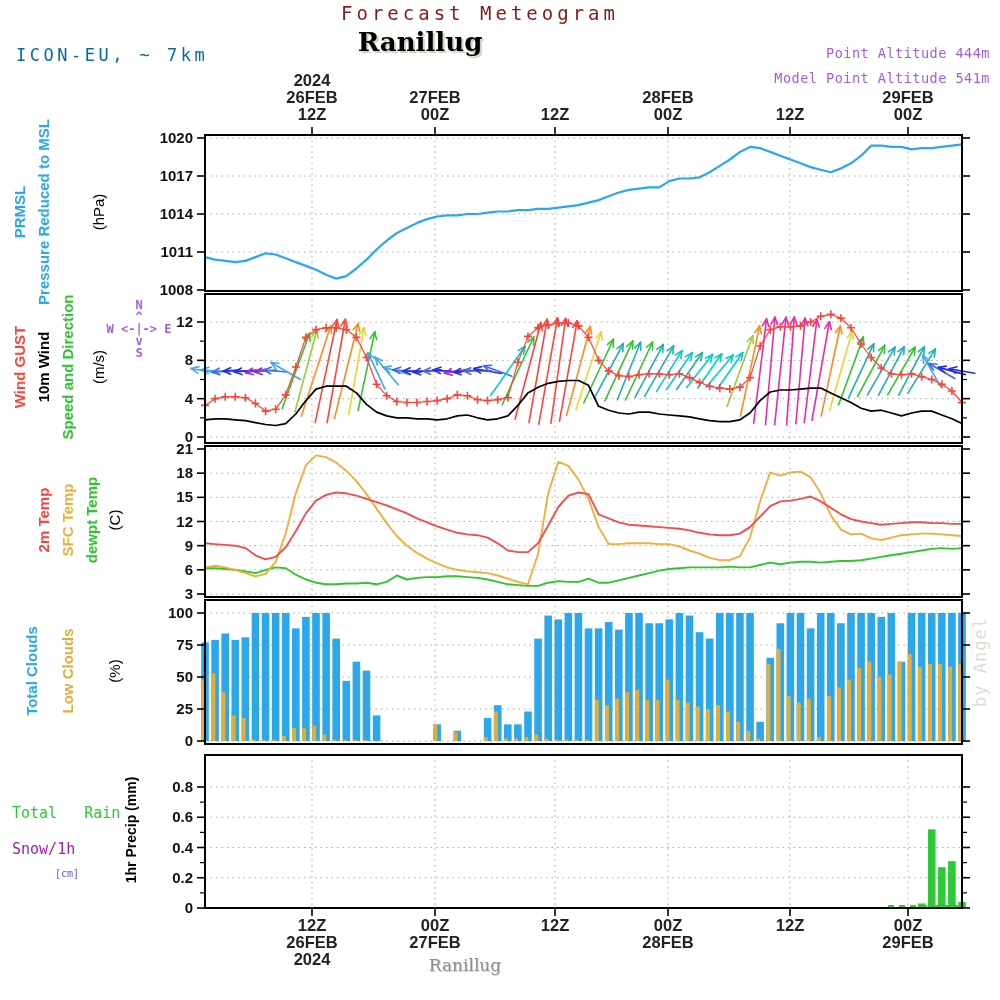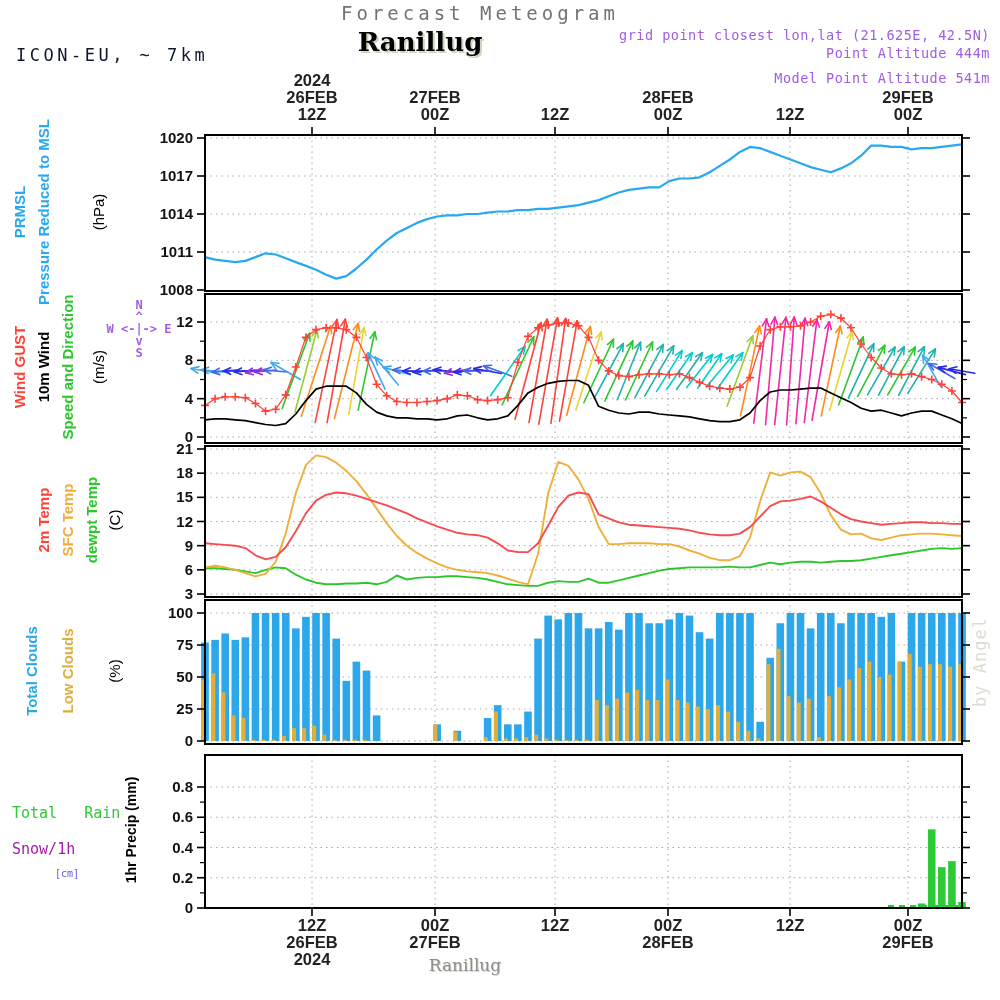--- a/index.html
+++ b/index.html
@@ -2,46 +2,45 @@
 <html><head>
 <meta charset="utf-8">
 <style>
   html,body{margin:0;padding:0;background:#fff;}
   .fig{position:relative;width:1000px;height:1000px;background:#fff;
        font-family:"Liberation Sans",sans-serif;overflow:hidden;}
   .abs{position:absolute;white-space:nowrap;}
   .rot{position:absolute;white-space:nowrap;transform:translate(-50%,-50%) rotate(-90deg);
        font-weight:bold;font-size:15px;}
   .fig-title{left:250px;top:2px;width:460px;text-align:center;font-family:"DejaVu Sans Mono",monospace;
-       font-size:19px;letter-spacing:4px;color:#737373;}
+       font-size:19px;letter-spacing:4px;color:#7f1d1d;}
   .loc-title{left:300px;top:27px;width:240px;text-align:center;font-family:"DejaVu Serif",serif;
        font-weight:bold;font-size:26px;color:#000;text-shadow:2px 2px 0 #ccd6bc;}
   .model-lbl{left:16px;top:45px;font-family:"DejaVu Sans Mono",monospace;font-size:17px;
-       letter-spacing:3.5px;color:#0f172a;}
+       letter-spacing:3.5px;color:#0369a1;}
   .info{right:10px;text-align:right;font-family:"DejaVu Sans Mono",monospace;font-size:13.5px;
        letter-spacing:0.5px;color:#A25CE2;}
   .compass{left:104px;top:299px;width:70px;text-align:center;color:#A45CE8;
        font-family:"DejaVu Sans Mono",monospace;font-size:12px;line-height:12px;font-weight:bold;}
   .hplabel{font-family:"Liberation Sans",sans-serif;font-weight:bold;font-size:15px;}
   .footer-loc{left:380px;top:955px;width:170px;text-align:center;font-family:"DejaVu Serif",serif;
        font-size:17px;color:#8E8E8E;text-shadow:1px 1px 0 #d8d8c8;}
   .watermark{left:980px;top:662px;transform:translate(-50%,-50%) rotate(-90deg);
        font-family:"DejaVu Sans Mono",monospace;font-size:17px;color:#D9DFD2;letter-spacing:1px;}
   svg{position:absolute;left:0;top:0;}
 </style>
 </head>
 <body>
 
 <div class="fig">
 
   <div class="abs fig-title">Forecast Meteogram</div>
   <div class="abs loc-title">Ranillug</div>
   <div class="abs model-lbl">ICON-EU, ~ 7km</div>
 
-  <div class="abs info" style="top:27px;">grid point closest lon,lat (21.625E, 42.5N)</div>
   <div class="abs info" style="top:45px;">Point Altitude 444m</div>
   <div class="abs info" style="top:70px;">Model Point Altitude 541m</div>
 
   <div class="rot" style="left:19px;top:212px;color:#29A8F0;">PRMSL</div>
   <div class="rot" style="left:43px;top:212px;color:#29A8F0;">Pressure Reduced to MSL</div>
   <div class="rot" style="left:98px;top:212px;color:#000;font-weight:normal;">(hPa)</div>
 
   <div class="rot" style="left:19px;top:367px;color:#FF4238;">Wind GUST</div>
   <div class="rot" style="left:43px;top:367px;color:#000;">10m Wind</div>
   <div class="rot" style="left:67px;top:367px;color:#2DC62D;">Speed and Direction</div>

